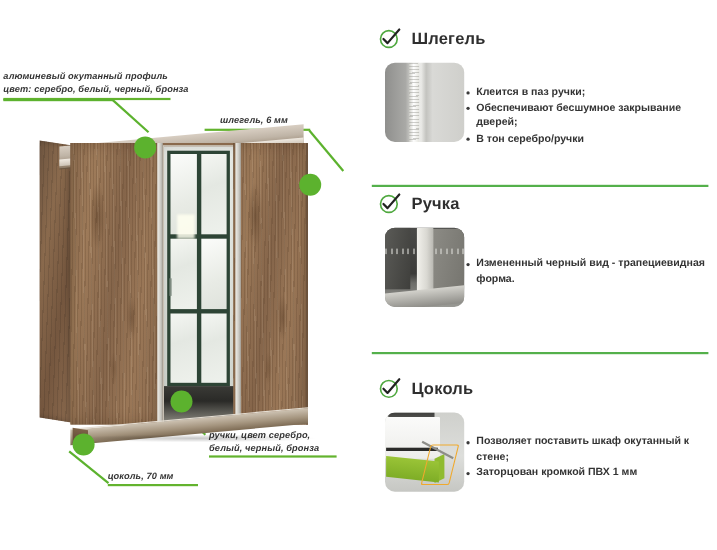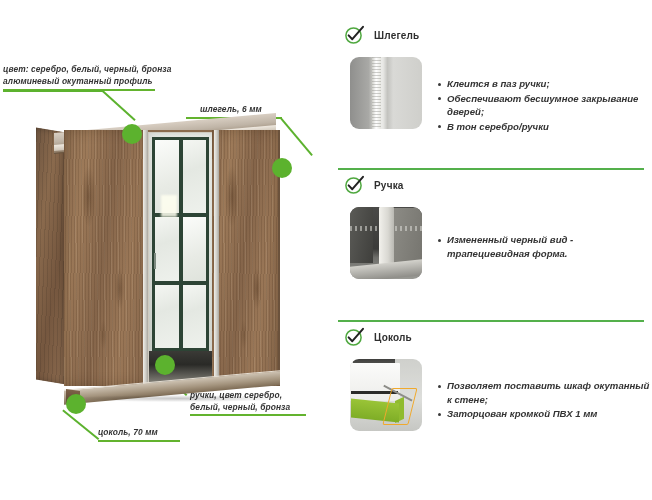--- a/index.html
+++ b/index.html
@@ -91,31 +91,31 @@
     background:linear-gradient(180deg,#cdc2b2 0%,#a5957f 55%,#7d6b54 100%);
     transform:skewY(-5.2deg);border-top:1px solid #e4ddd2;}
   .wd-foot{position:absolute;left:30px;top:272px;width:14px;height:14px;
     background:linear-gradient(180deg,#7d6248,#5d4631);transform:skewY(9deg);}
   .wd-shadow{position:absolute;left:34px;top:277px;width:216px;height:7px;
     background:radial-gradient(ellipse at 50% 50%, rgba(0,0,0,.22), rgba(0,0,0,0) 72%);}
 
   
   .right-panel{position:absolute;left:330px;top:0;width:322px;height:500px;}
   .feature{position:absolute;left:0;width:322px;}
-  .f1{top:22px;} .f2{top:172px;} .f3{top:324px;}
+  .f1{top:22px;} .f2{top:172px;} .f3{top:340px;}
 
   .divider{position:absolute;left:8px;width:306px;height:2px;background:#54b04b;}
   .d1{top:168px;} .d2{top:320px;}
 
   .f-head{display:flex;align-items:center;gap:11px;padding-left:14px;height:26px;}
   .check{position:relative;width:19px;height:19px;flex:0 0 19px;}
   .check svg{position:absolute;left:-1px;top:-4px;}
-  .f-title{font-size:10px;font-weight:bold;color:#2f2f2f;letter-spacing:.2px;}
-
-  .f-body{display:flex;gap:14px;padding-left:20px;margin-top:9px;font-style:italic;}
+  .f-title{font-size:15px;font-weight:bold;color:#2f2f2f;letter-spacing:.2px;}
+
+  .f-body{display:flex;padding-left:20px;margin-top:9px;}
   .thumb{width:72px;height:72px;flex:0 0 72px;border-radius:9px;overflow:hidden;
          position:relative;background:#ddd;}
   .bullets{list-style:none;margin:0;padding:0;font-size:9.6px;line-height:13.6px;
            color:#333;font-weight:bold;}
   .bullets li{position:relative;padding-left:11px;margin-bottom:1px;}
   .bullets li::before{content:"";position:absolute;left:2px;top:5.5px;
            width:3px;height:3px;border-radius:50%;background:#3a3a3a;}
   .b-pad1{padding-top:20px;}
   .b-pad2{padding-top:26px;}
   .b-pad3{padding-top:20px;}
@@ -157,22 +157,22 @@
       background:#8d8d88;transform:rotate(28deg);}
 </style>
 </head>
 <body>
 
 <div class="stage">
 
   <div class="left-panel">
 
     <div class="callout co-profile">
+      <span class="ln">алюминевый окутанный профиль</span>
       <span class="ln">цвет: серебро, белый, черный, бронза</span>
-      <span class="ln">алюминевый окутанный профиль</span>
     </div>
     <div class="callout-rule co-profile-rule"></div>
 
     <div class="callout co-shlegel">
       <span class="ln">шлегель, 6 мм</span>
     </div>
     <div class="callout-rule co-shlegel-rule"></div>
 
     <div class="callout co-ruchki">
       <span class="ln">ручки, цвет серебро,</span>

